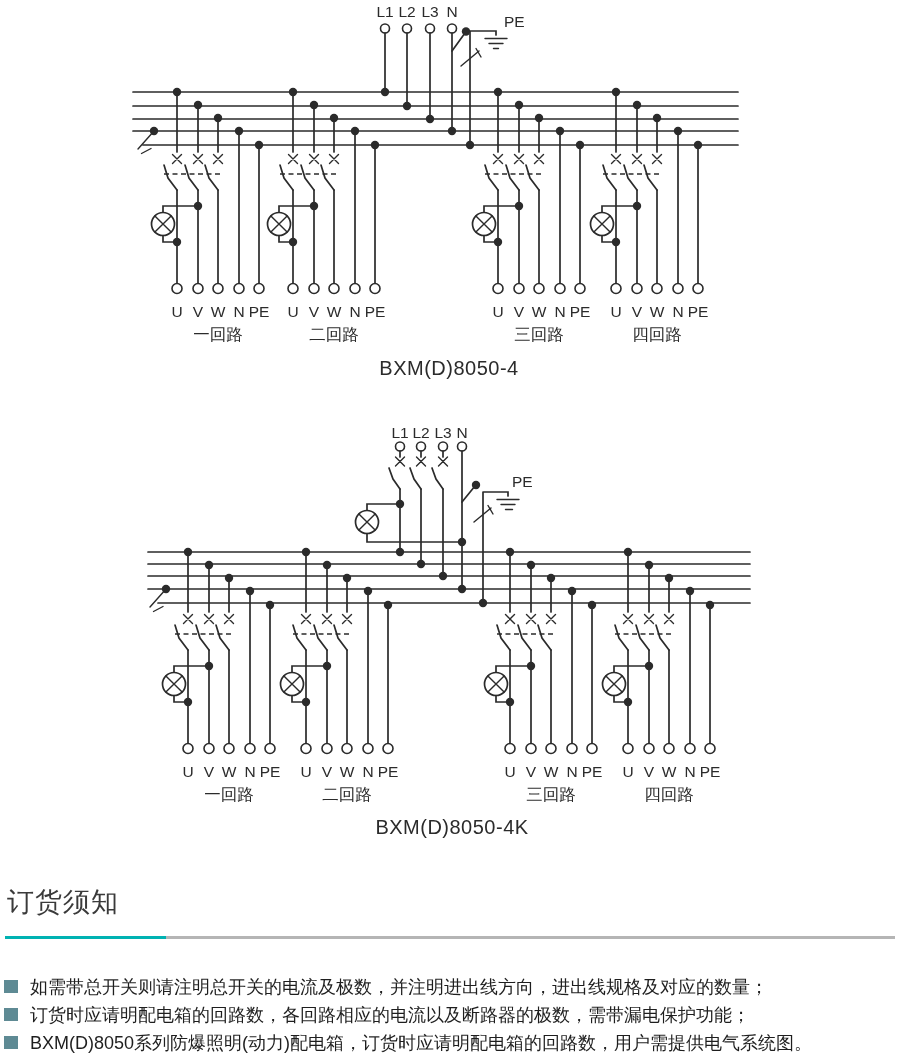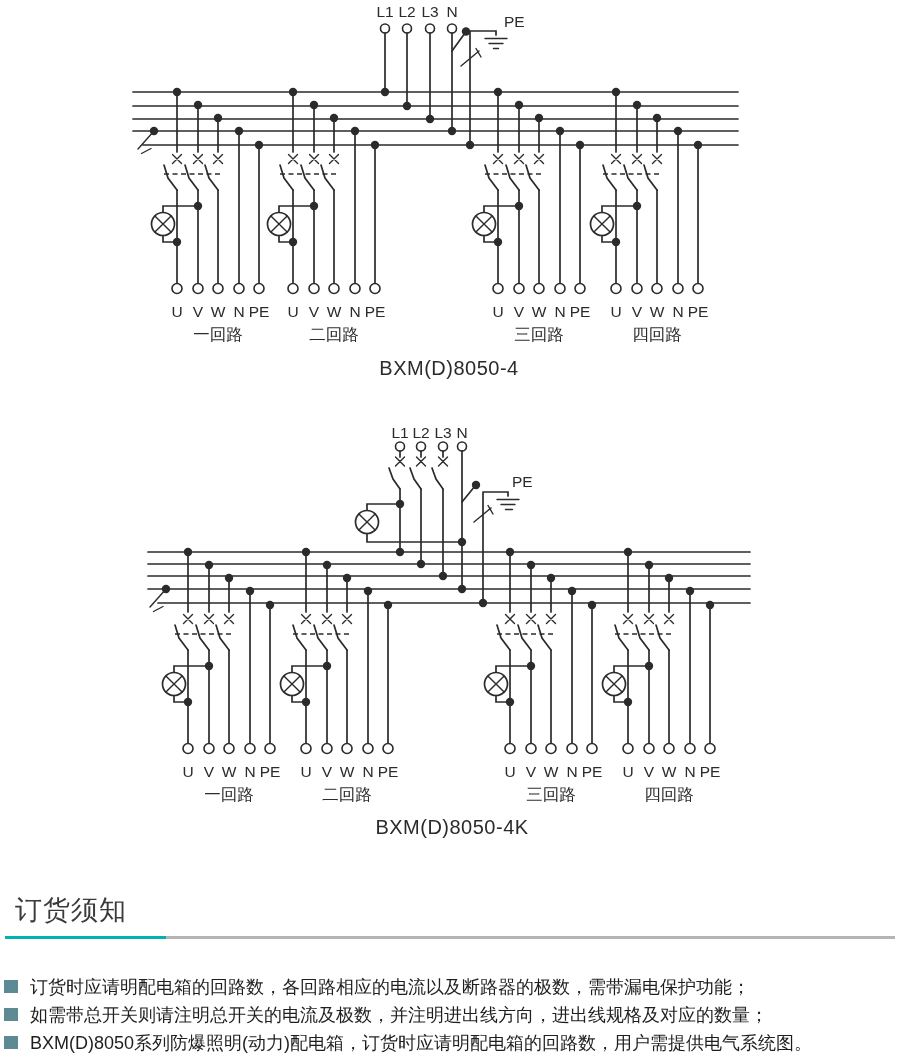--- a/index.html
+++ b/index.html
@@ -14,21 +14,21 @@
   .dot{fill:var(--ink);stroke:none;}
   .term{fill:#fff;stroke:var(--ink);stroke-width:1.6;}
   .opent{fill:#fff;stroke:var(--ink);stroke-width:1.6;}
   .lamp{fill:#fff;stroke:var(--ink);stroke-width:1.7;}
   text{fill:var(--ink);font-family:"Liberation Sans","DejaVu Sans",sans-serif;}
   .lab{font-size:15.5px;text-anchor:middle;}
   .lab-s{font-size:15.5px;text-anchor:start;}
   .cname{font-size:16.5px;text-anchor:middle;}
   .dtitle{font-size:20px;text-anchor:middle;letter-spacing:0.5px;}
   .notice-heading{
-    position:absolute;left:7px;top:884px;margin:8px;font-size:27px;font-weight:400;
+    position:absolute;left:7px;top:884px;margin:0;font-size:27px;font-weight:400;
     color:#3a3a3a;letter-spacing:1px;
   }
   .rule{position:absolute;left:5px;top:936px;width:890px;height:3px;background:var(--rulegray);}
   .rule-accent{position:absolute;left:0;top:0;height:3px;width:161px;background:var(--accent);}
   .notice-list{
     position:absolute;left:4px;top:977px;right:6px;margin:0;padding:0;list-style:none;
   }
   .notice-list li{
     display:flex;align-items:flex-start;margin:0 0 7px 0;
     font-size:18px;line-height:21px;color:#1e1e1e;
@@ -233,24 +233,24 @@
 
   <h2 class="notice-heading">订货须知</h2>
 
   <div class="rule">
     <span class="rule-accent"></span>
   </div>
 
   <ul class="notice-list">
     <li>
       <span class="bullet-square"></span>
-      <span>订货时应请明配电箱的回路数，各回路相应的电流以及断路器的极数，需带漏电保护功能；</span>
+      <span>如需带总开关则请注明总开关的电流及极数，并注明进出线方向，进出线规格及对应的数量；</span>
     </li>
     <li>
       <span class="bullet-square"></span>
-      <span>如需带总开关则请注明总开关的电流及极数，并注明进出线方向，进出线规格及对应的数量；</span>
+      <span>订货时应请明配电箱的回路数，各回路相应的电流以及断路器的极数，需带漏电保护功能；</span>
     </li>
     <li>
       <span class="bullet-square"></span>
       <span>BXM(D)8050系列防爆照明(动力)配电箱，订货时应请明配电箱的回路数，用户需提供电气系统图。</span>
     </li>
   </ul>
 </div>
 
 </body></html>

